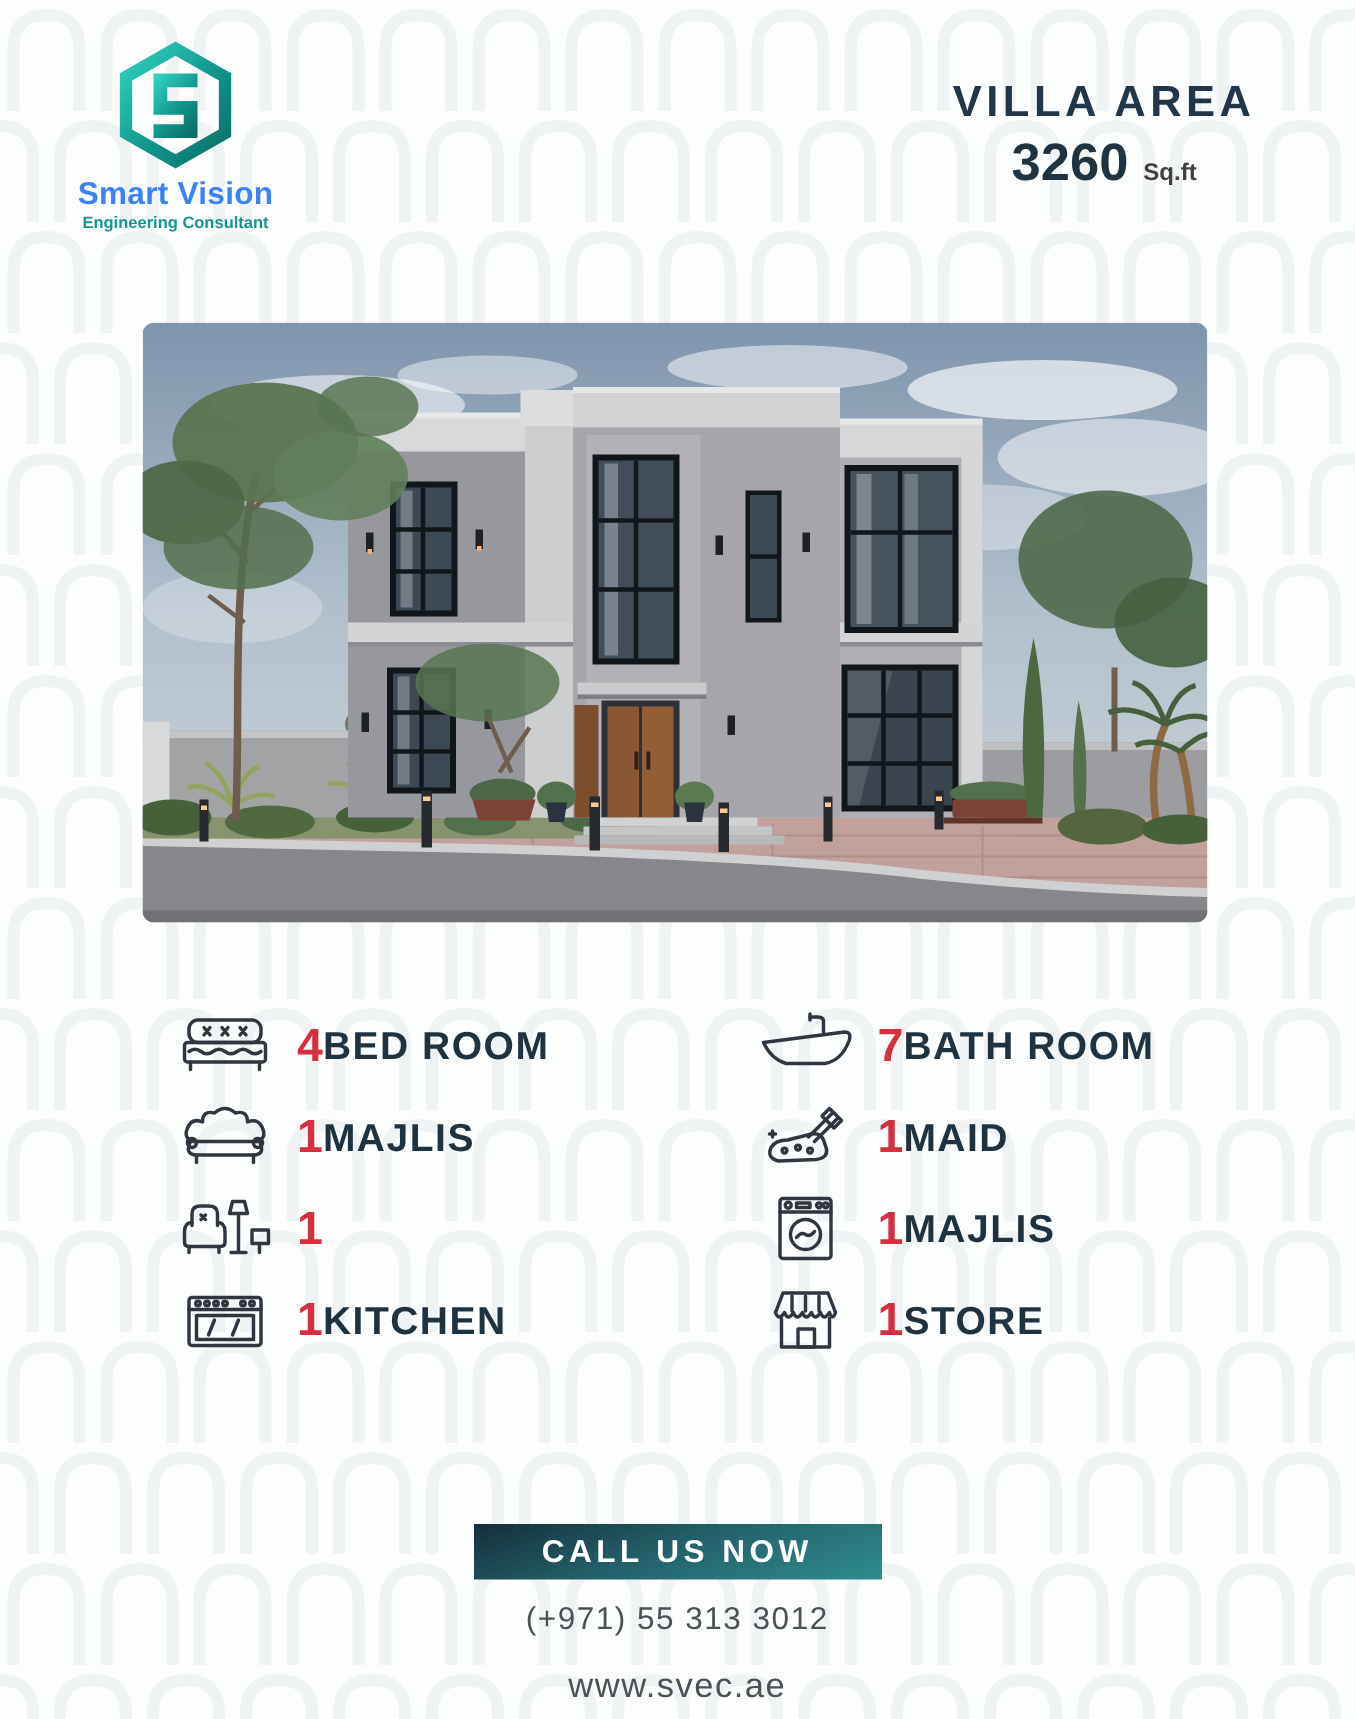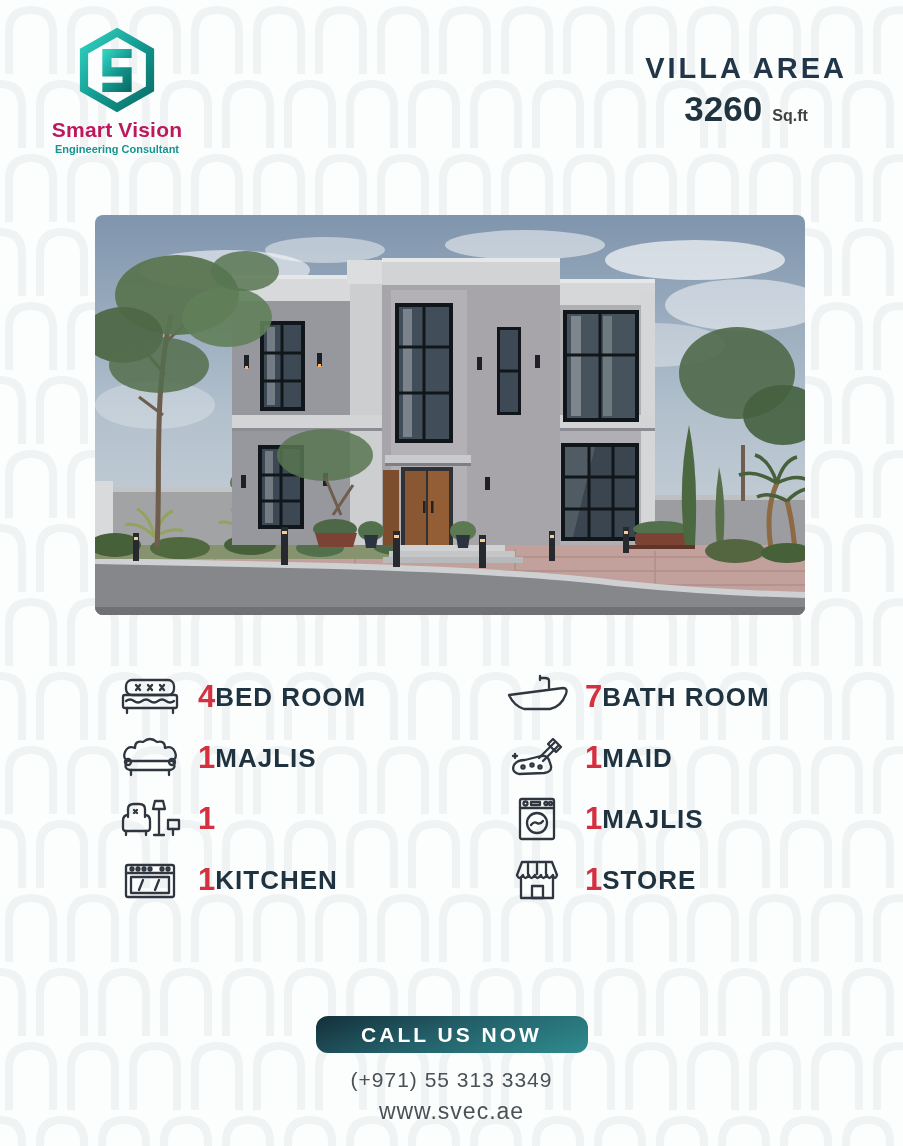--- a/index.html
+++ b/index.html
@@ -8,24 +8,24 @@
   .poster{
     position:relative; width:903px; height:1146px; margin:0 auto;
     background:#fcfdfd; overflow:hidden;
   }
   .bg-pattern{ position:absolute; left:0; top:0; z-index:0; }
   .layer{ position:absolute; z-index:1; }
 
   
   .logo-block{ left:42px; top:26px; width:150px; text-align:center; }
   .logo-mark{ display:block; margin:0 auto 4px auto; }
-  .brand-name{ font-size:21px; font-weight:bold; color:#be185d; letter-spacing:.2px; }
+  .brand-name{ font-size:21px; font-weight:bold; color:#3b82f6; letter-spacing:.2px; }
   .brand-tagline{ font-size:11px; font-weight:bold; color:#16948f; margin-top:1px; }
 
-  .villa-area{ right:56px; top:52px; text-align:center; color:#22364a; }
+  .villa-area{ right:66px; top:52px; text-align:center; color:#22364a; }
   .villa-area .va-label{ font-size:29px; font-weight:bold; letter-spacing:3px; }
   .villa-area .va-row{ display:flex; align-items:baseline; justify-content:center; gap:10px; margin-top:4px; }
   .villa-area .va-value{ font-size:35px; font-weight:bold; color:#1f3440; }
   .villa-area .va-unit{ font-size:16px; font-weight:bold; color:#404040; }
 
   
   .hero{ left:95px; top:215px; width:710px; height:400px; border-radius:8px; overflow:hidden; }
 
   
   .features{
@@ -34,29 +34,29 @@
   }
   .feature-row{ display:flex; align-items:center; height:46px; }
   .feature-icon{ width:64px; height:48px; flex:0 0 64px; }
   .feature-icon svg{ width:64px; height:48px; }
   .feature-count{ font-size:31px; font-weight:bold; color:#d4303f; margin-left:16px; }
   .feature-label{ font-size:26px; font-weight:bold; color:#1e3240; letter-spacing:1px; white-space:nowrap; }
 
   
   .cta-button{
     left:50%; top:1016px; transform:translateX(-50%);
-    width:272px; height:37px; border:none; cursor:pointer; border-radius:12px;
+    width:272px; height:37px; border:none; cursor:pointer; border-radius:0;
     background:linear-gradient(160deg,#142f3a 0%,#235f68 45%,#2e8c8e 100%);
     color:#ffffff; font-family:"Liberation Sans",sans-serif;
     font-size:21px; font-weight:bold; letter-spacing:3px;
     display:flex; align-items:center; justify-content:center;
   }
   .contact{ left:0; top:1068px; width:903px; text-align:center; color:#4c5156; }
   .contact .phone{ font-size:21px; letter-spacing:1px; display:block; text-decoration:none; color:#4c5156; }
-  .contact .website{ font-size:23px; letter-spacing:1px; display:block; margin-top:6px; text-decoration:none; color:#4c5156; }
+  .contact .website{ font-size:23px; letter-spacing:1px; display:block; margin-top:18px; text-decoration:none; color:#4c5156; }
 
   .icon-stroke{ fill:none; stroke:#2f3640; stroke-width:2.3; stroke-linecap:round; stroke-linejoin:round; }
 </style>
 </head>
 <body>
 
 <div class="poster">
 
   <svg class="bg-pattern" width="903" height="1146" aria-hidden="true">
     <defs>
@@ -464,17 +464,17 @@
       </span>
       <span class="feature-count">1</span>
       <span class="feature-label">STORE</span>
     </div>
 
   </div>
 
   <button class="layer cta-button">CALL US NOW</button>
 
   <div class="layer contact">
-    <a href="#" class="phone">(+971) 55 313 3349</a>
+    <a href="#" class="phone">(+971) 55 313 3012</a>
     <a href="#" class="website">www.svec.ae</a>
   </div>
 
 </div>
 
 </body></html>

